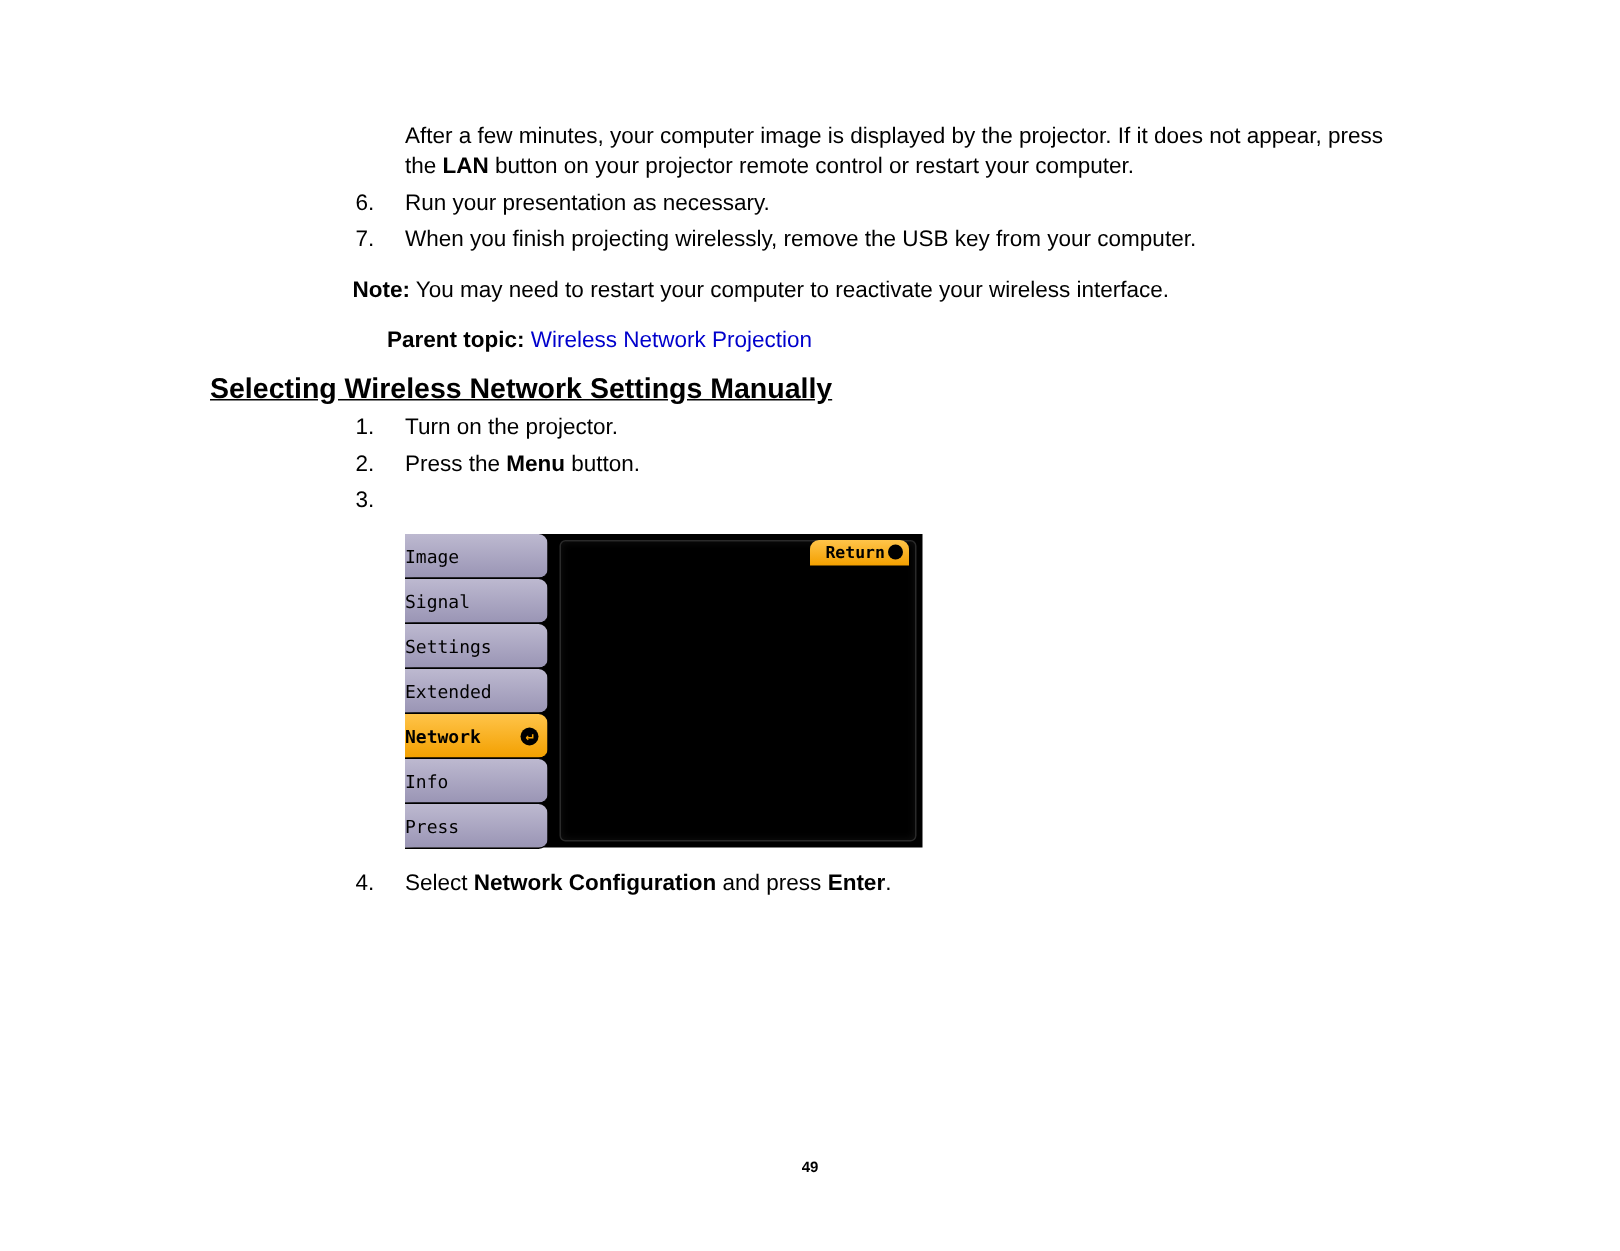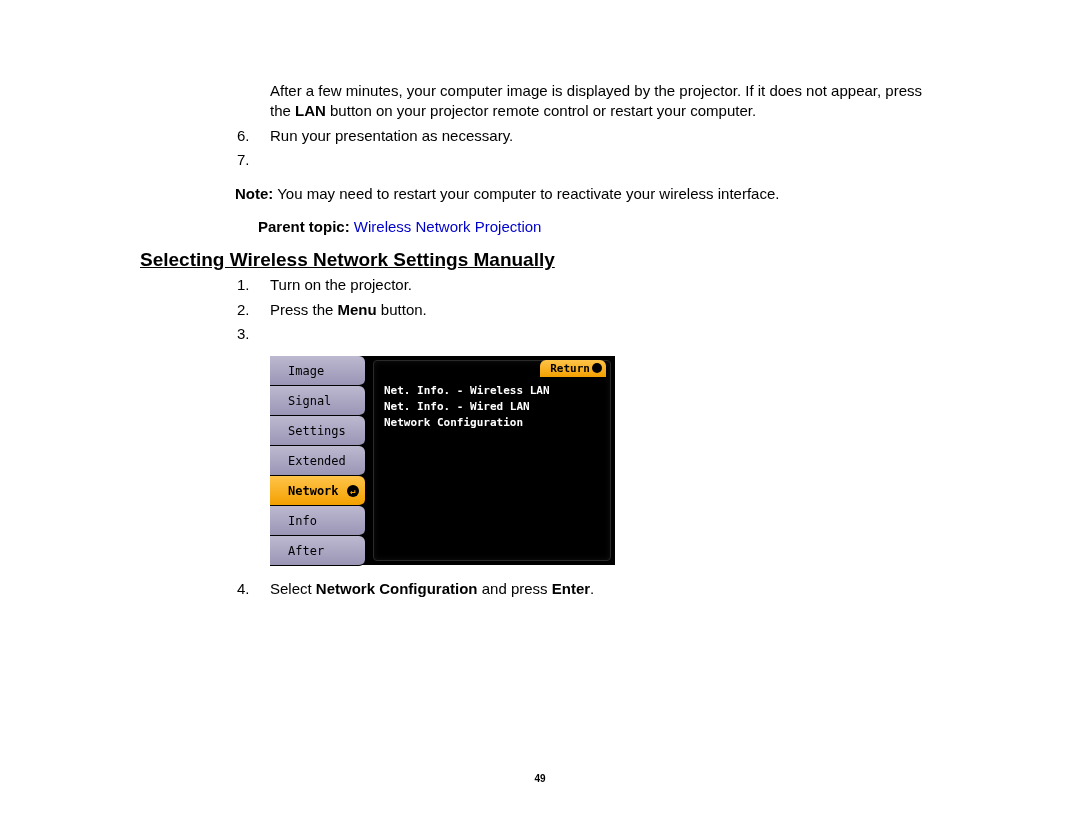--- a/index.html
+++ b/index.html
@@ -67,21 +67,21 @@
     top: 0;
     width: 95px;
   }
   .menu-tab {
     height: 30px;
     background: linear-gradient(#bdb9d0, #9a95b5);
     box-sizing: border-box;
     border-bottom: 1px solid #000;
     display: flex;
     align-items: center;
-    padding-left: 18px;
+    padding-left: 0;
     position: relative;
     border-radius: 0 6px 6px 0;
   }
   .menu-tab.active {
     background: linear-gradient(#ffc44a, #f3a000);
     font-weight: bold;
   }
   .menu-tab .enter-dot {
     position: absolute;
     right: 6px;
@@ -159,20 +159,21 @@
     <span>After a few minutes, your computer image is displayed by the projector. If it does not appear, press the </span><strong>LAN</strong><span> button on your projector remote control or restart your computer.</span>
   </div>
 
   <div class="ol-item">
     <span class="ol-num">6.</span>
     <span>Run your presentation as necessary.</span>
   </div>
 
   <div class="ol-item">
     <span class="ol-num">7.</span>
+    <span>When you finish projecting wirelessly, remove the USB key from your computer.</span>
   </div>
 
   <div class="note">
     <strong>Note:</strong><span> You may need to restart your computer to reactivate your wireless interface.</span>
   </div>
 
   <div class="parent-topic">
     <span class="label">Parent topic: </span><span class="link">Wireless Network Projection</span>
   </div>
 
@@ -197,29 +198,24 @@
     <div class="menu-left">
       <div class="menu-tab">Image</div>
       <div class="menu-tab">Signal</div>
       <div class="menu-tab">Settings</div>
       <div class="menu-tab">Extended</div>
       <div class="menu-tab active">
         <span>Network</span>
         <span class="enter-dot">↵</span>
       </div>
       <div class="menu-tab">Info</div>
-      <div class="menu-tab">After</div>
+      <div class="menu-tab">Press</div>
     </div>
     <div class="menu-right">
       <div class="return-btn">Return</div>
-      <div class="menu-lines">
-        <div class="menu-line">Net. Info. - Wireless LAN</div>
-        <div class="menu-line">Net. Info. - Wired LAN</div>
-        <div class="menu-line">Network Configuration</div>
-      </div>
     </div>
   </div>
 
   <div class="ol-item">
     <span class="ol-num">4.</span>
     <span><span>Select </span><strong>Network Configuration</strong><span> and press </span><strong>Enter</strong><span>.</span></span>
   </div>
 
 </div>
 

